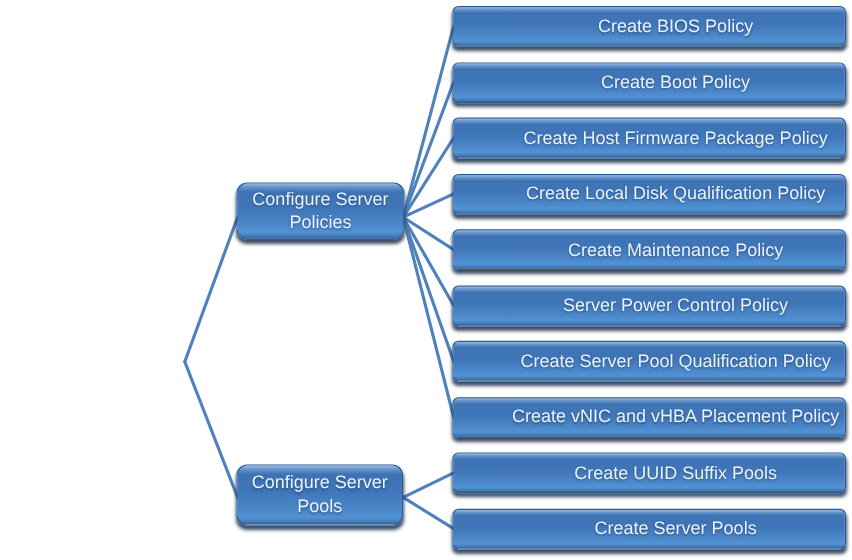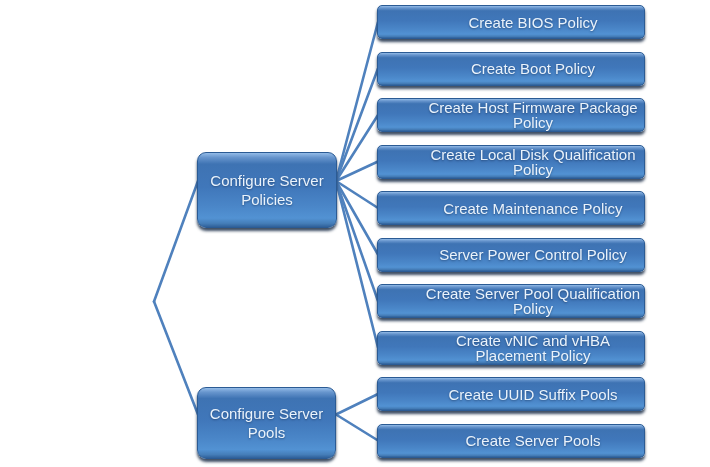--- a/index.html
+++ b/index.html
@@ -33,36 +33,36 @@
       #4a86c8 72%,
       #5292d3 88%,
       #457eb9 95%,
       #2f6099 100%);
     border: 1px solid #2b5b94;
     box-shadow: 0 3px 3px rgba(12,33,60,0.8);
     z-index: 1;
   }
   .child {
     left: 377px;
-    width: 268px;
+    width: 328px;
     height: 34px;
     border-radius: 5px;
     font-size: 15px;
     line-height: 1;
     padding-left: 44px;
   }
   .root, .branch {
     border-radius: 9px;
     font-size: 15px;
     line-height: 1.3;
     padding: 0 8px;
   }
   .root   { left: 4px;   top: 273px; width: 150px; height: 57px; }
-  .branch-1 { left: 197px; top: 152px; width: 140px; height: 76px; }
-  .branch-2 { left: 197px; top: 387px; width: 139px; height: 72px; }
+  .branch-1 { left: 197px; top: 152px; width: 140px; height: 48px; }
+  .branch-2 { left: 197px; top: 387px; width: 139px; height: 51px; }
 </style>
 </head>
 <body>
 
 <div class="canvas">
 
   <svg class="connectors" width="710" height="467" viewBox="0 0 710 467">
     <g stroke="#4f81bd" stroke-width="2.6" stroke-linecap="round">
 
       <line x1="154" y1="301.5" x2="198" y2="181"></line>

